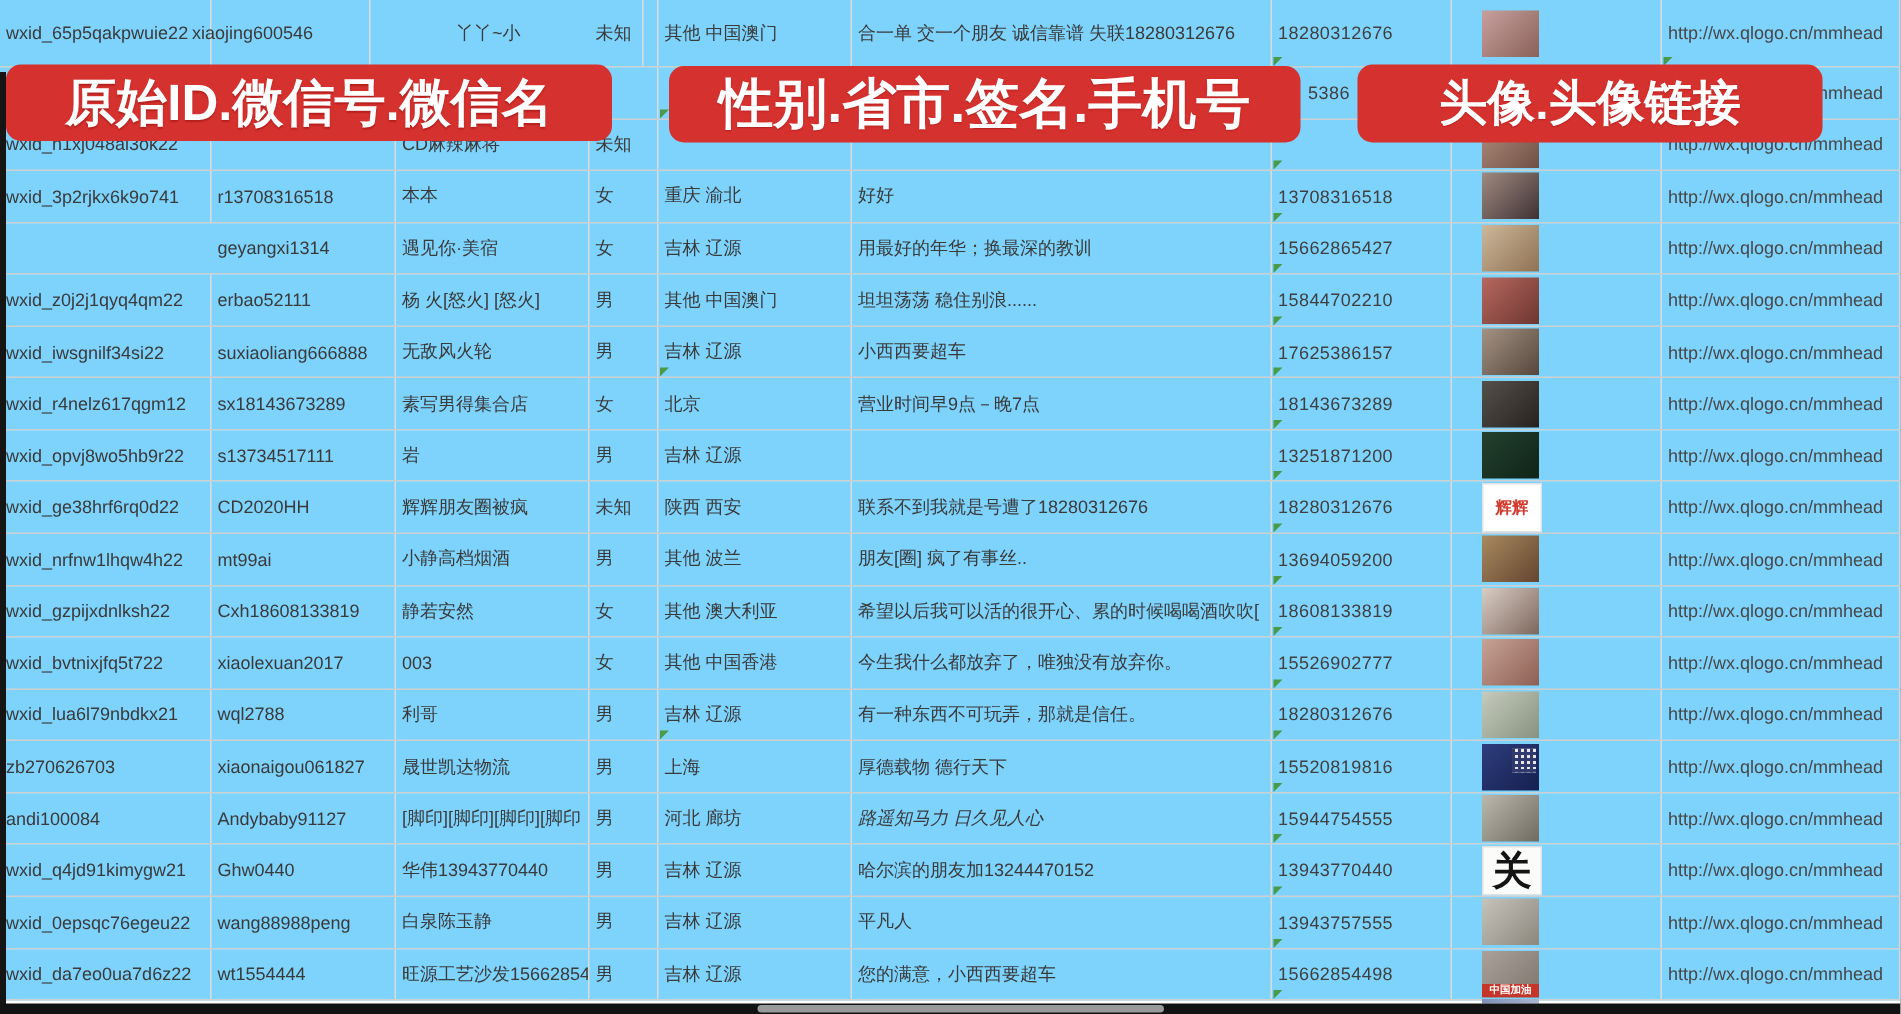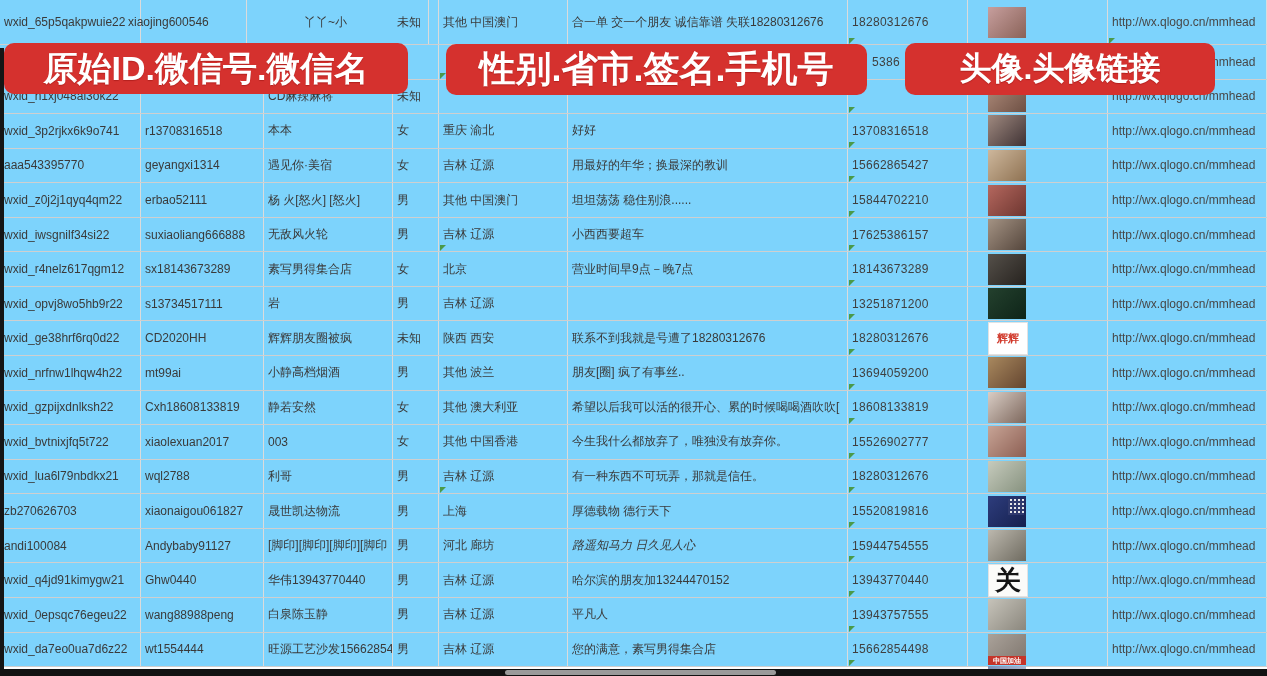--- a/index.html
+++ b/index.html
@@ -101,21 +101,20 @@
         <div class="cell gender" style="left: 393px; width: 46px;">女</div>
         <div class="cell province" style="left: 439px; width: 129px;">重庆 渝北</div>
         <div class="cell signature" style="left: 568px; width: 280px;">好好</div>
         <div class="cell phone" style="left: 848px; width: 120px;">13708316518<div class="tri"></div></div>
         <div class="cell avatarcol" style="left: 968px; width: 140px;">
           <div class="avatar" style="background: linear-gradient(135deg, rgb(160, 138, 128) 0%, rgb(63, 50, 52) 100%);"></div>
         </div>
         <div class="cell url" style="left: 1108px; width: 159px;">http://wx.qlogo.cn/mmhead</div>
       </div>
       <div class="row" style="top: 148.68px; height: 33.56px;">
-        <div class="cell wxid" style="left: 0px; width: 141px;">aaa543395770</div>
         <div class="cell wxno" style="left: 141px; width: 123px;">geyangxi1314</div>
         <div class="cell wname" style="left: 264px; width: 129px;">遇见你·美宿</div>
         <div class="cell gender" style="left: 393px; width: 46px;">女</div>
         <div class="cell province" style="left: 439px; width: 129px;">吉林 辽源</div>
         <div class="cell signature" style="left: 568px; width: 280px;">用最好的年华；换最深的教训</div>
         <div class="cell phone" style="left: 848px; width: 120px;">15662865427<div class="tri"></div></div>
         <div class="cell avatarcol" style="left: 968px; width: 140px;">
           <div class="avatar" style="background: linear-gradient(135deg, rgb(205, 183, 156) 0%, rgb(143, 114, 82) 100%);"></div>
         </div>
         <div class="cell url" style="left: 1108px; width: 159px;">http://wx.qlogo.cn/mmhead</div>
@@ -290,21 +289,21 @@
           <div class="avatar" style="background: linear-gradient(135deg, rgb(198, 195, 186) 0%, rgb(139, 135, 125) 100%);"></div>
         </div>
         <div class="cell url" style="left: 1108px; width: 159px;">http://wx.qlogo.cn/mmhead</div>
       </div>
       <div class="row" style="top: 632.52px; height: 33.56px;">
         <div class="cell wxid" style="left: 0px; width: 141px;">wxid_da7eo0ua7d6z22</div>
         <div class="cell wxno" style="left: 141px; width: 123px;">wt1554444</div>
         <div class="cell wname" style="left: 264px; width: 129px;">旺源工艺沙发15662854</div>
         <div class="cell gender" style="left: 393px; width: 46px;">男</div>
         <div class="cell province" style="left: 439px; width: 129px;">吉林 辽源</div>
-        <div class="cell signature" style="left: 568px; width: 280px;">您的满意，素写男得集合店</div>
+        <div class="cell signature" style="left: 568px; width: 280px;">您的满意，小西西要超车</div>
         <div class="cell phone" style="left: 848px; width: 120px;">15662854498<div class="tri"></div></div>
         <div class="cell avatarcol" style="left: 968px; width: 140px;">
           <div class="avatar" style="background: linear-gradient(135deg, rgb(170, 162, 154) 0%, rgb(126, 117, 109) 100%);">
             <div class="band" style="background: rgb(197, 53, 42);">中国加油</div>
           </div>
         </div>
         <div class="cell url" style="left: 1108px; width: 159px;">http://wx.qlogo.cn/mmhead</div>
       </div>
     </div>
 

